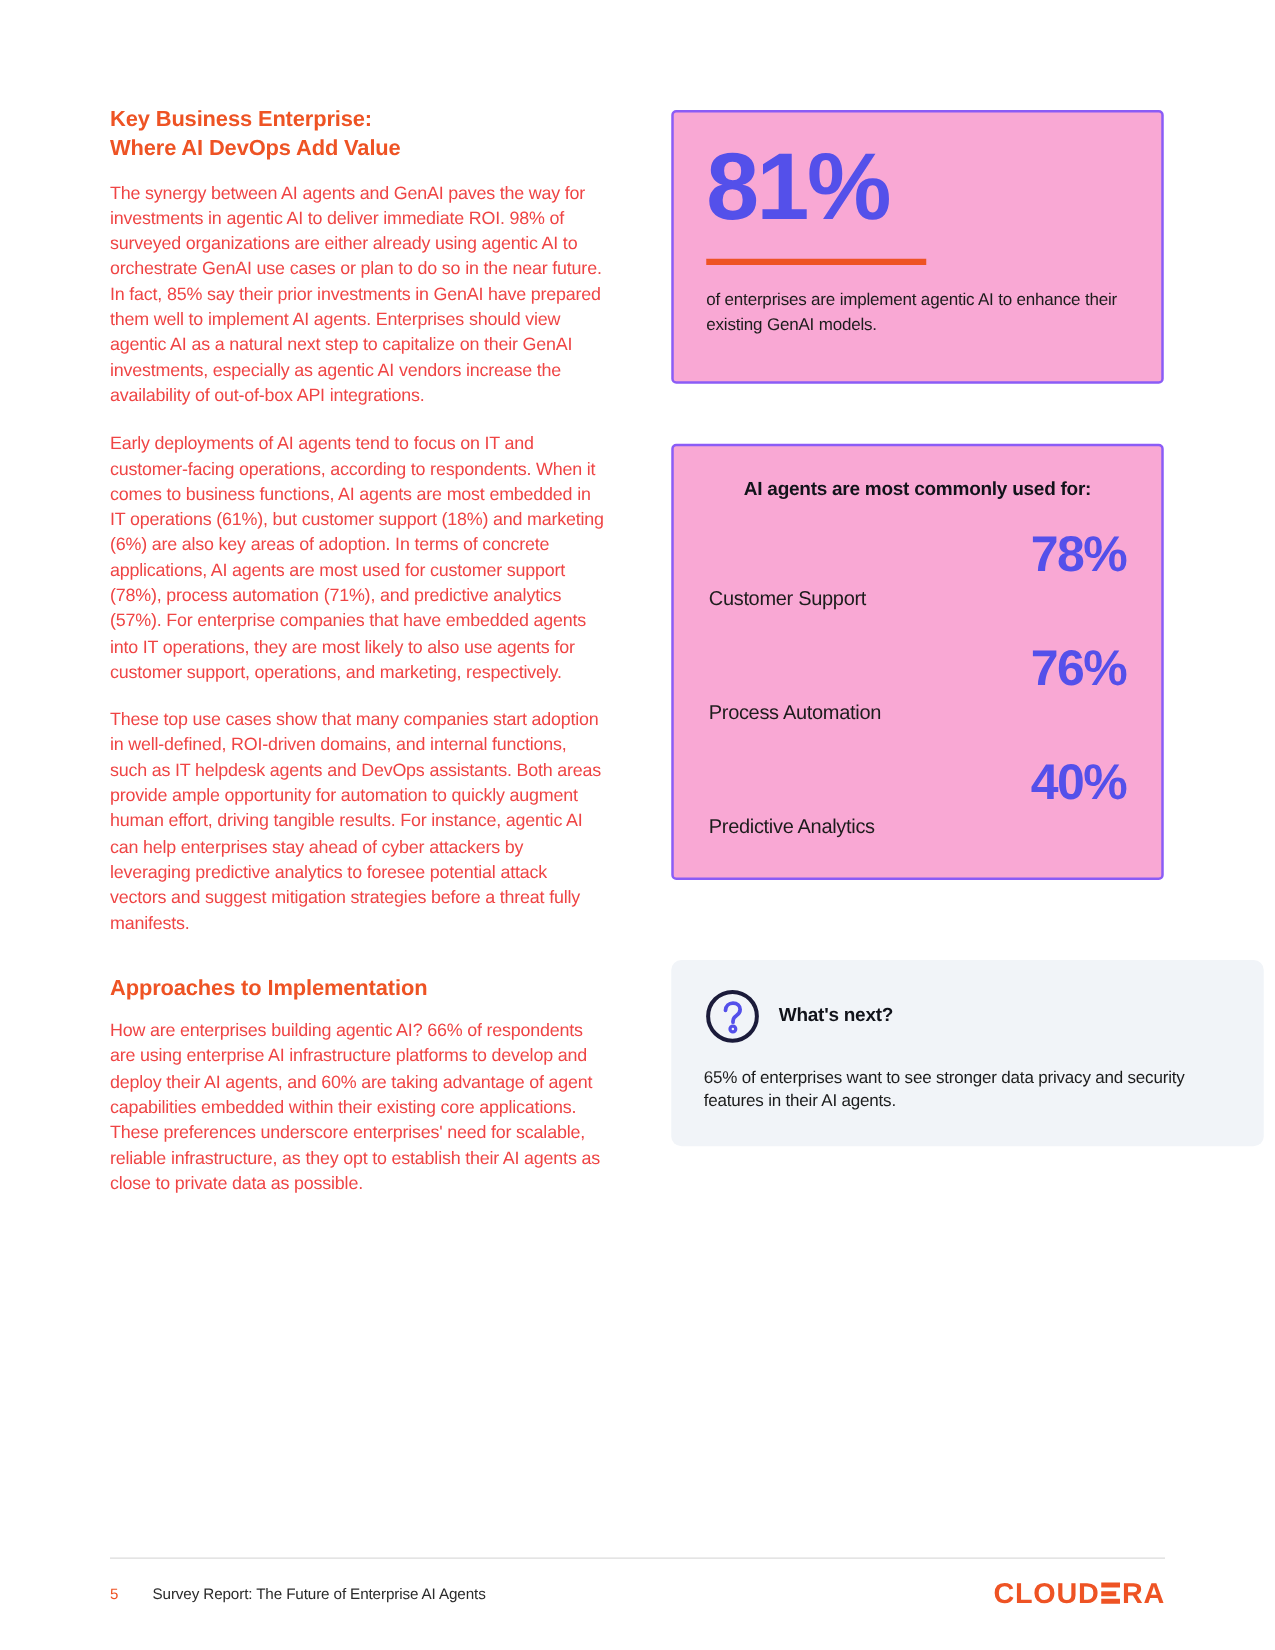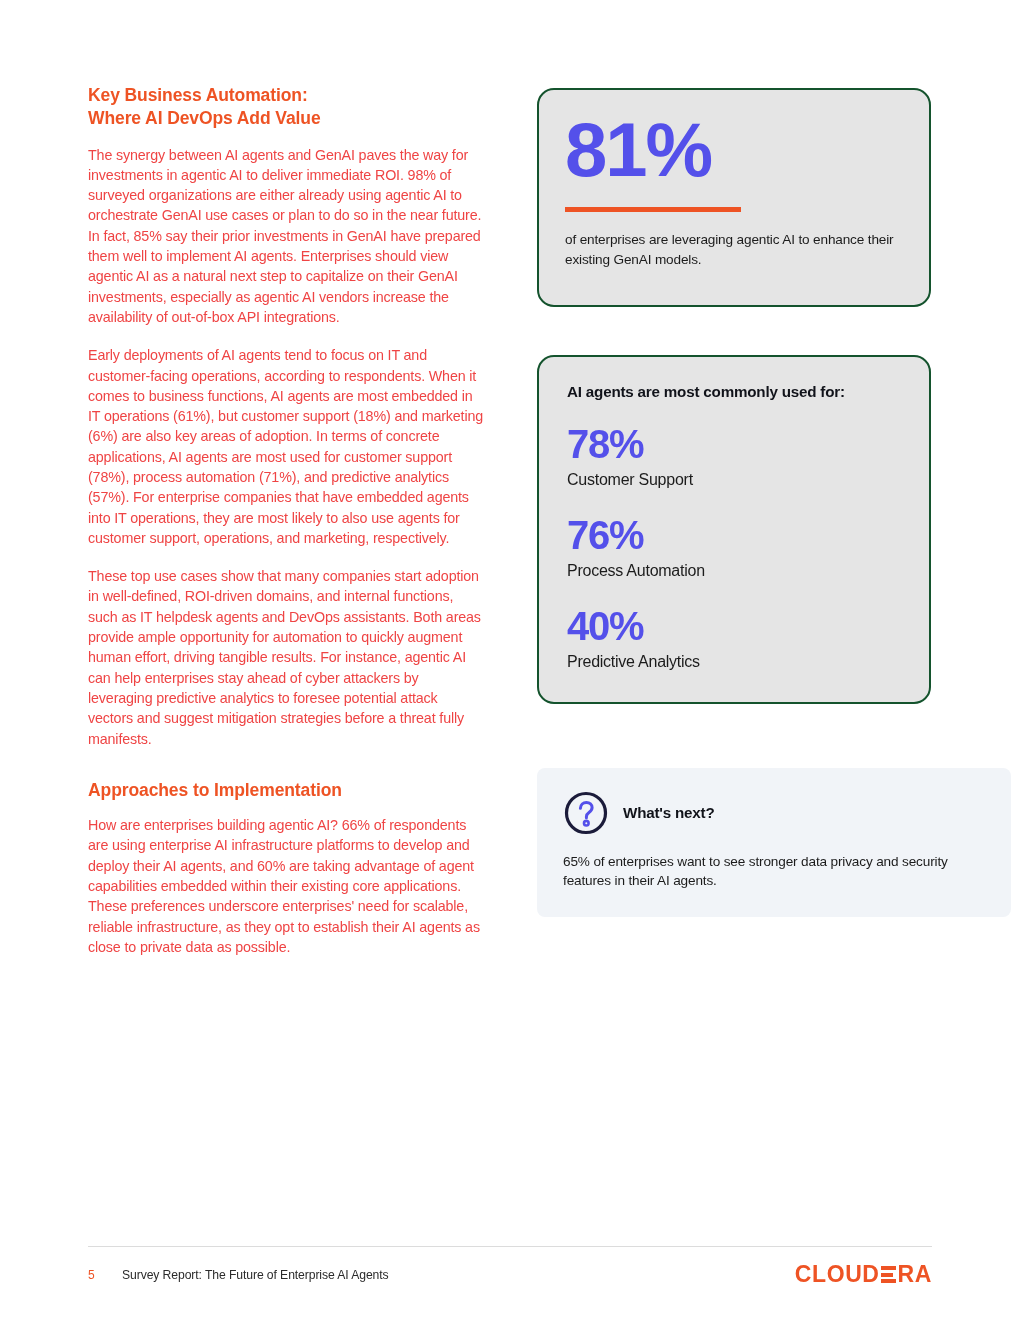--- a/index.html
+++ b/index.html
@@ -50,23 +50,23 @@
 
   
   .right-col {
     position: absolute;
     left: 537px;
     top: 88px;
     width: 394px;
   }
 
   .stat-card {
-    border: 2px solid #14532d;
-    border-radius: 17px;
-    background: #e5e5e5;
+    border: 2px solid #8b5cf6;
+    border-radius: 4px;
+    background: #f9a8d4;
     box-sizing: border-box;
   }
 
   
   .card-hero {
     width: 394px;
     height: 219px;
     padding: 24px 26px 0 26px;
   }
   .hero-number {
@@ -96,30 +96,32 @@
     width: 394px;
     margin-top: 48px;
     padding: 26px 28px 30px 28px;
   }
   .uses-title {
     color: #11131a;
     font-size: 15.2px;
     font-weight: 700;
     letter-spacing: -0.2px;
     margin: 0 0 24px 0;
+    text-align: center;
   }
   .use-item { margin-bottom: 26px; }
   .use-item:last-child { margin-bottom: 0; }
   .use-number {
     color: #5450ea;
     font-size: 40px;
     font-weight: 700;
     line-height: 1.0;
     letter-spacing: -1.2px;
     margin: 0 0 6px 0;
+    text-align: right;
   }
   .use-label {
     color: #1c1c1c;
     font-size: 16px;
     line-height: 1.2;
     letter-spacing: -0.25px;
     margin: 0;
   }
 
   
@@ -213,40 +215,40 @@
   .logo-e i:nth-child(3) { width: 15px; }
 </style>
 </head>
 <body>
 
 <div class="page">
 
   <div class="left-col">
 
     <h2 class="section-heading">
-      <span class="hl1">Key Business Automation:</span>
+      <span class="hl1">Key Business Enterprise:</span>
       <span class="hl2">Where AI DevOps Add Value</span>
     </h2>
 
     <p class="body-text">The synergy between AI agents and GenAI paves the way for investments in agentic AI to deliver immediate ROI. 98% of surveyed organizations are either already using agentic AI to orchestrate GenAI use cases or plan to do so in the near future. In fact, 85% say their prior investments in GenAI have prepared them well to implement AI agents. Enterprises should view agentic AI as a natural next step to capitalize on their GenAI investments, especially as agentic AI vendors increase the availability of out-of-box API integrations.</p>
     <p class="body-text">Early deployments of AI agents tend to focus on IT and customer-facing operations, according to respondents. When it comes to business functions, AI agents are most embedded in IT operations (61%), but customer support (18%) and marketing (6%) are also key areas of adoption. In terms of concrete applications, AI agents are most used for customer support (78%), process automation (71%), and predictive analytics (57%). For enterprise companies that have embedded agents into IT operations, they are most likely to also use agents for customer support, operations, and marketing, respectively.</p>
     <p class="body-text">These top use cases show that many companies start adoption in well-defined, ROI-driven domains, and internal functions, such as IT helpdesk agents and DevOps assistants. Both areas provide ample opportunity for automation to quickly augment human effort, driving tangible results. For instance, agentic AI can help enterprises stay ahead of cyber attackers by leveraging predictive analytics to foresee potential attack vectors and suggest mitigation strategies before a threat fully manifests.</p>
 
     <div class="approaches-block">
       <h2 class="section-heading">Approaches to Implementation</h2>
       <p class="body-text">How are enterprises building agentic AI? 66% of respondents are using enterprise AI infrastructure platforms to develop and deploy their AI agents, and 60% are taking advantage of agent capabilities embedded within their existing core applications. These preferences underscore enterprises' need for scalable, reliable infrastructure, as they opt to establish their AI agents as close to private data as possible.</p>
     </div>
   </div>
 
   <div class="right-col">
 
     <div class="stat-card card-hero">
       <div class="hero-number">81%</div>
       <div class="hero-rule"></div>
-      <p class="hero-caption">of enterprises are leveraging agentic AI to enhance their existing GenAI models.</p>
+      <p class="hero-caption">of enterprises are implement agentic AI to enhance their existing GenAI models.</p>
     </div>
 
     <div class="stat-card card-uses">
       <div class="uses-title">AI agents are most commonly used for:</div>
 
       <div class="use-item">
         <div class="use-number">78%</div>
         <div class="use-label">Customer Support</div>
       </div>
 

